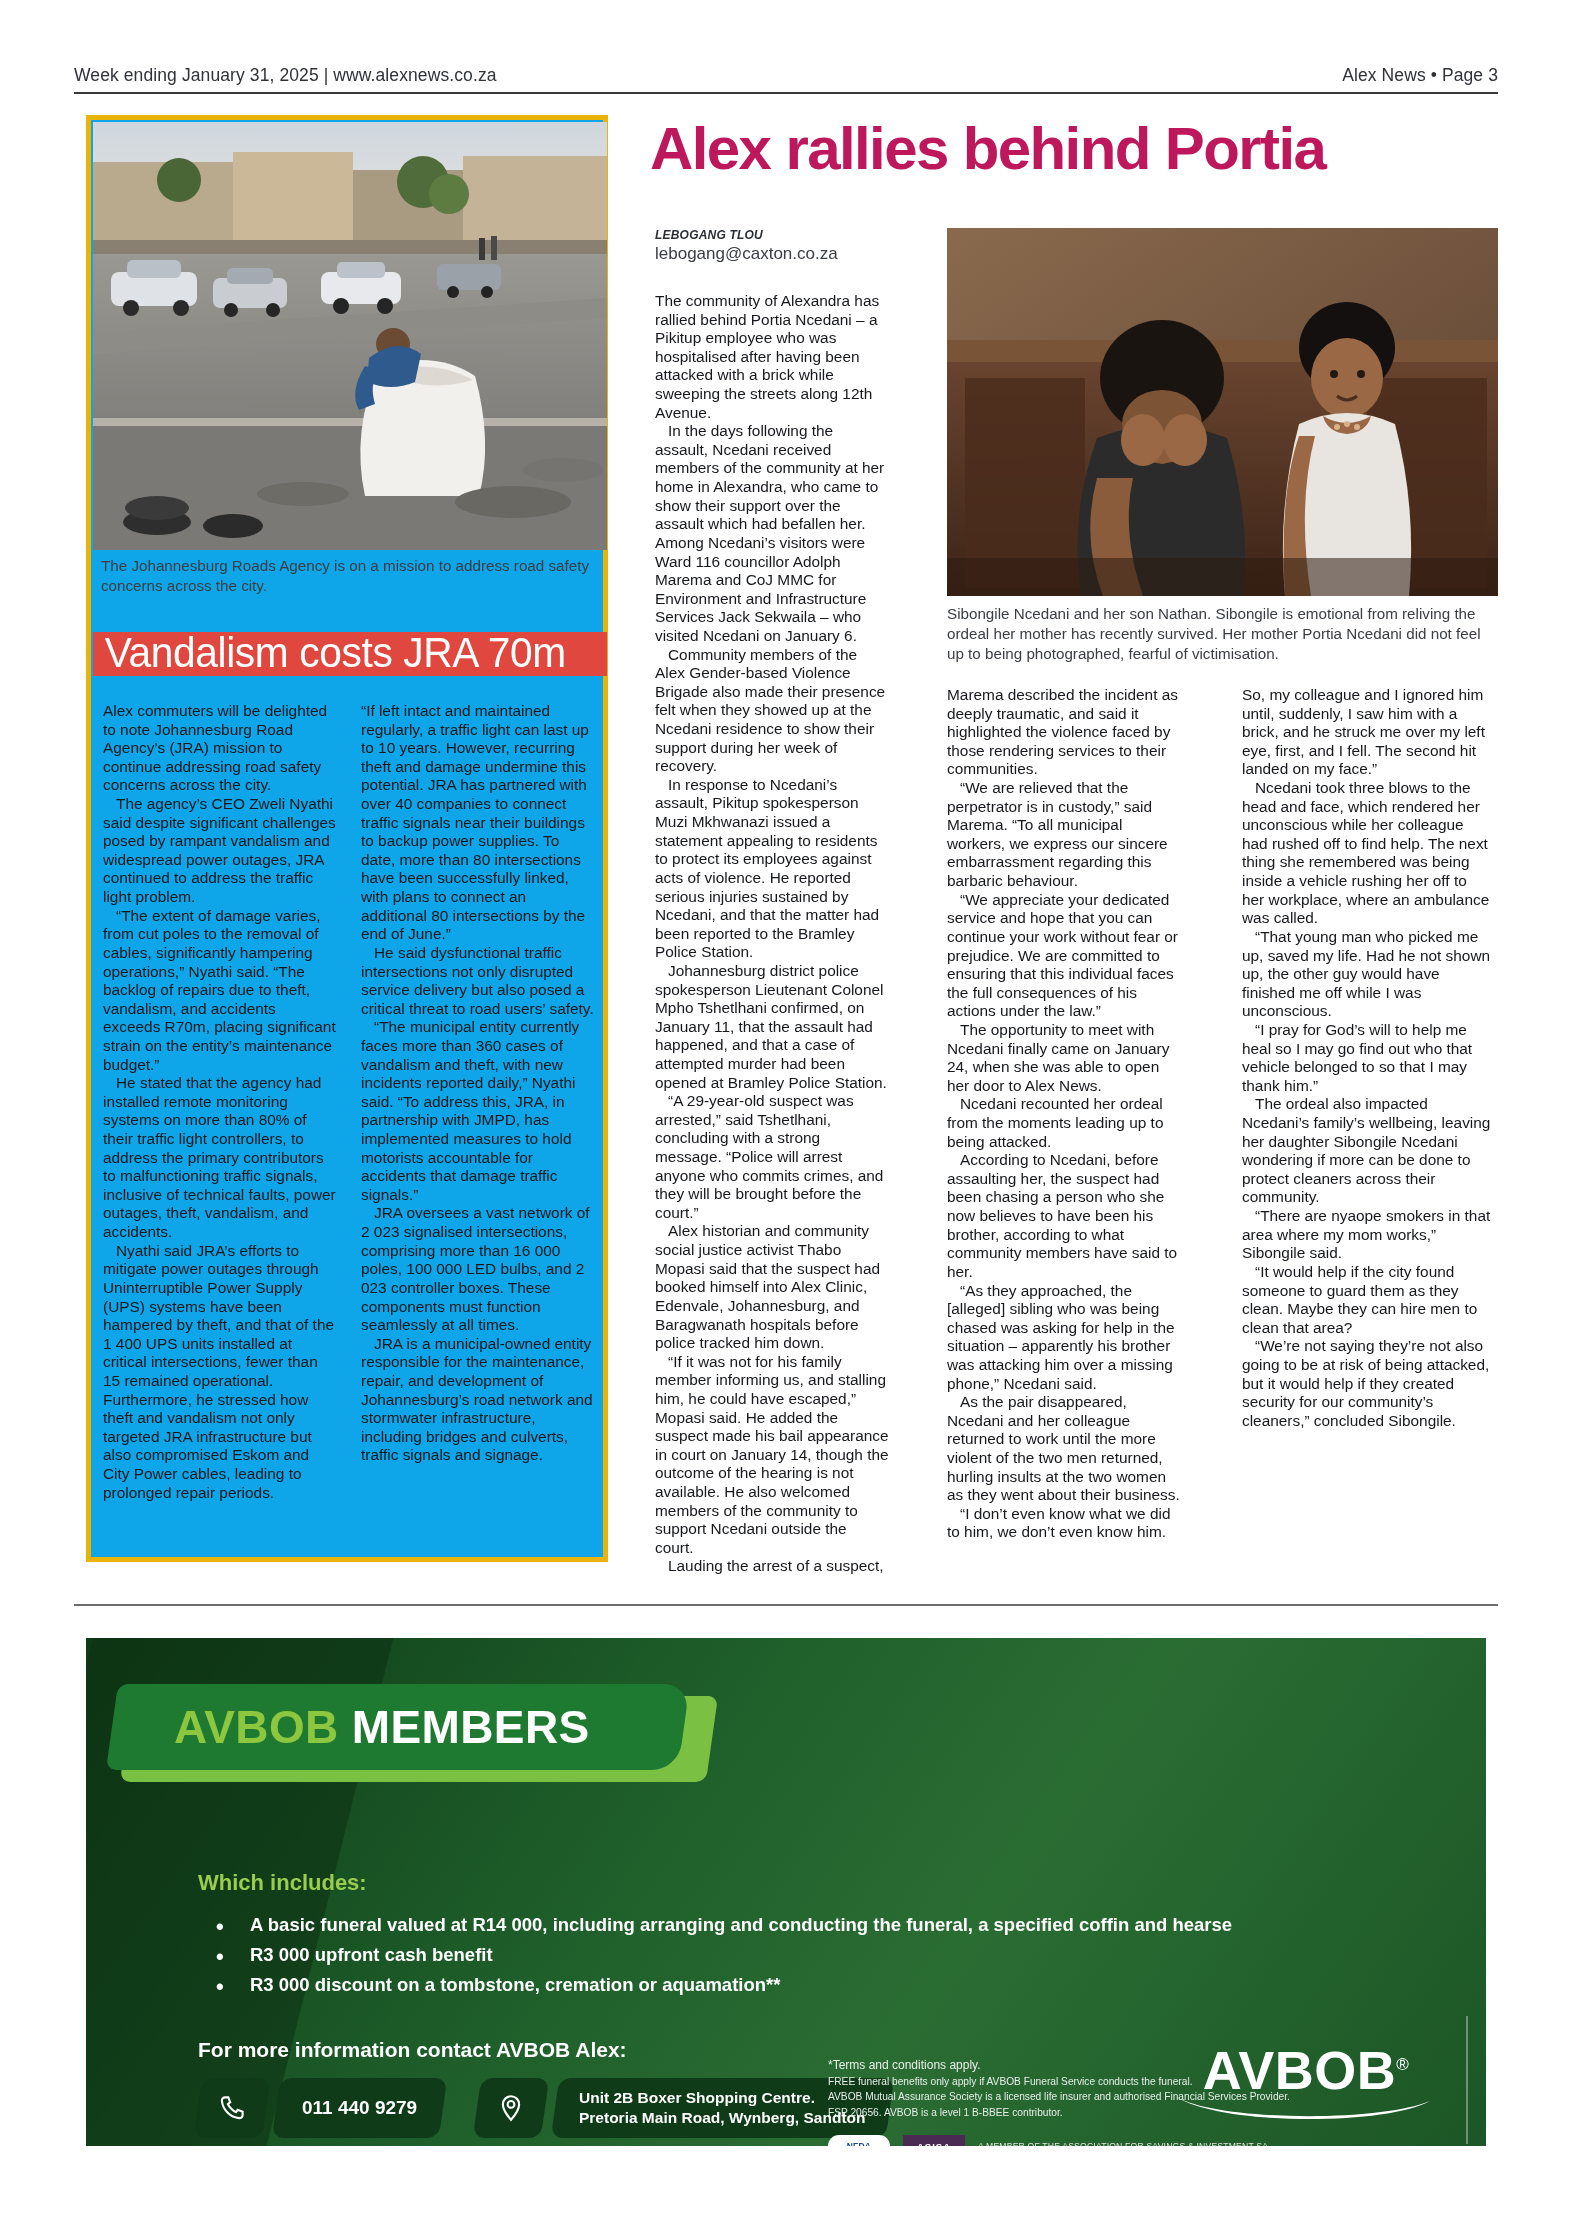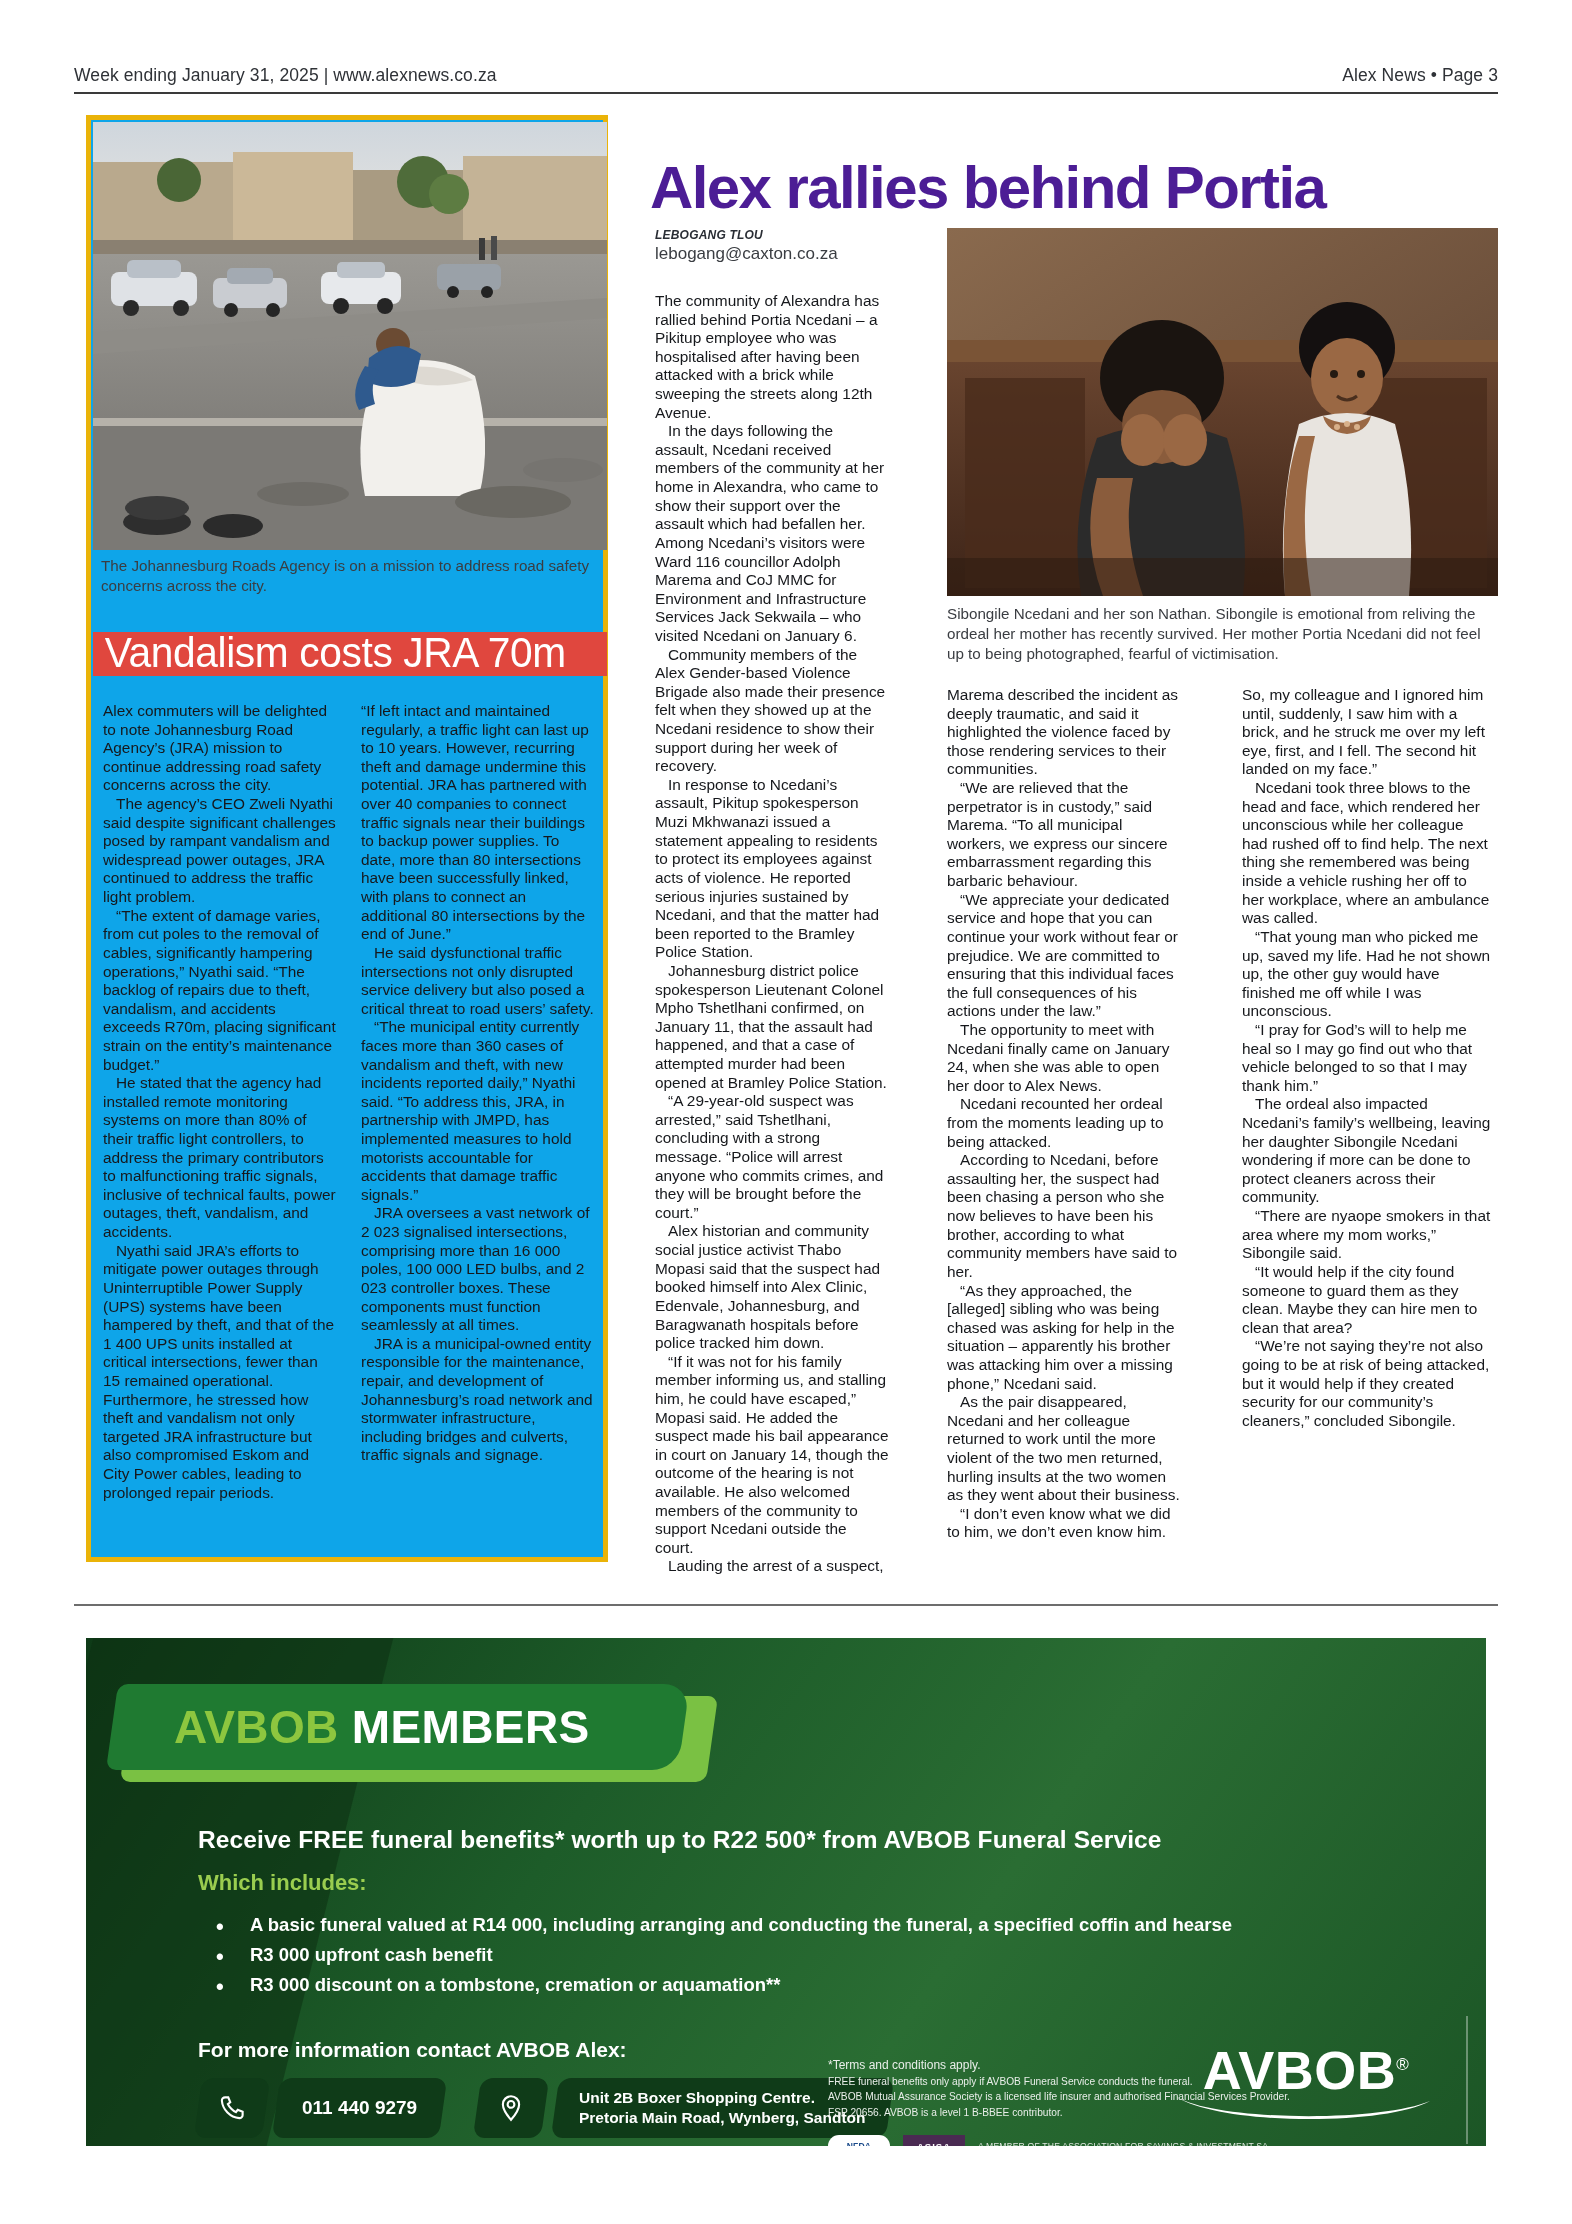--- a/index.html
+++ b/index.html
@@ -61,21 +61,21 @@
     font-size:15.4px; line-height:1.208;
     text-align:left; color:#16181c;
     hyphens:none;
   }
   .jra-col p + p, .story-col p + p { text-indent:13px; }
 
   
   .headline {
     position:absolute; left:650px; top:118px; width:848px;
     font-size:60px; font-weight:700; letter-spacing:-1.6px;
-    color:#4c1d95; line-height:1.02; white-space:nowrap;margin-top:39px;
+    color:#be185d; line-height:1.02; white-space:nowrap;
   }
 
   
   .byline {
     position:absolute; left:655px; top:228px; width:290px;
   }
   .byline .name {
     font-size:12px; font-weight:700; font-style:italic; color:#2a2e35;
     letter-spacing:0.2px;
   }
@@ -401,21 +401,20 @@
 
     <div class="ad-banner">
       <div class="lime"></div>
       <div class="dark"></div>
       <div class="txt">
         <span class="a">AVBOB</span>
         <span class="m">MEMBERS</span>
       </div>
     </div>
 
-    <div class="ad-line1">Receive FREE funeral benefits* worth up to R22 500* from AVBOB Funeral Service</div>
     <div class="ad-includes">Which includes:</div>
 
     <ul class="ad-list" id="ad-bullets">
         <li>A basic funeral valued at R14 000, including arranging and conducting the funeral, a specified coffin and hearse</li>
         <li>R3 000 upfront cash benefit</li>
         <li>R3 000 discount on a tombstone, cremation or aquamation**</li>
       </ul>
 
     <div class="ad-contact-title">For more information contact AVBOB Alex:</div>
 

